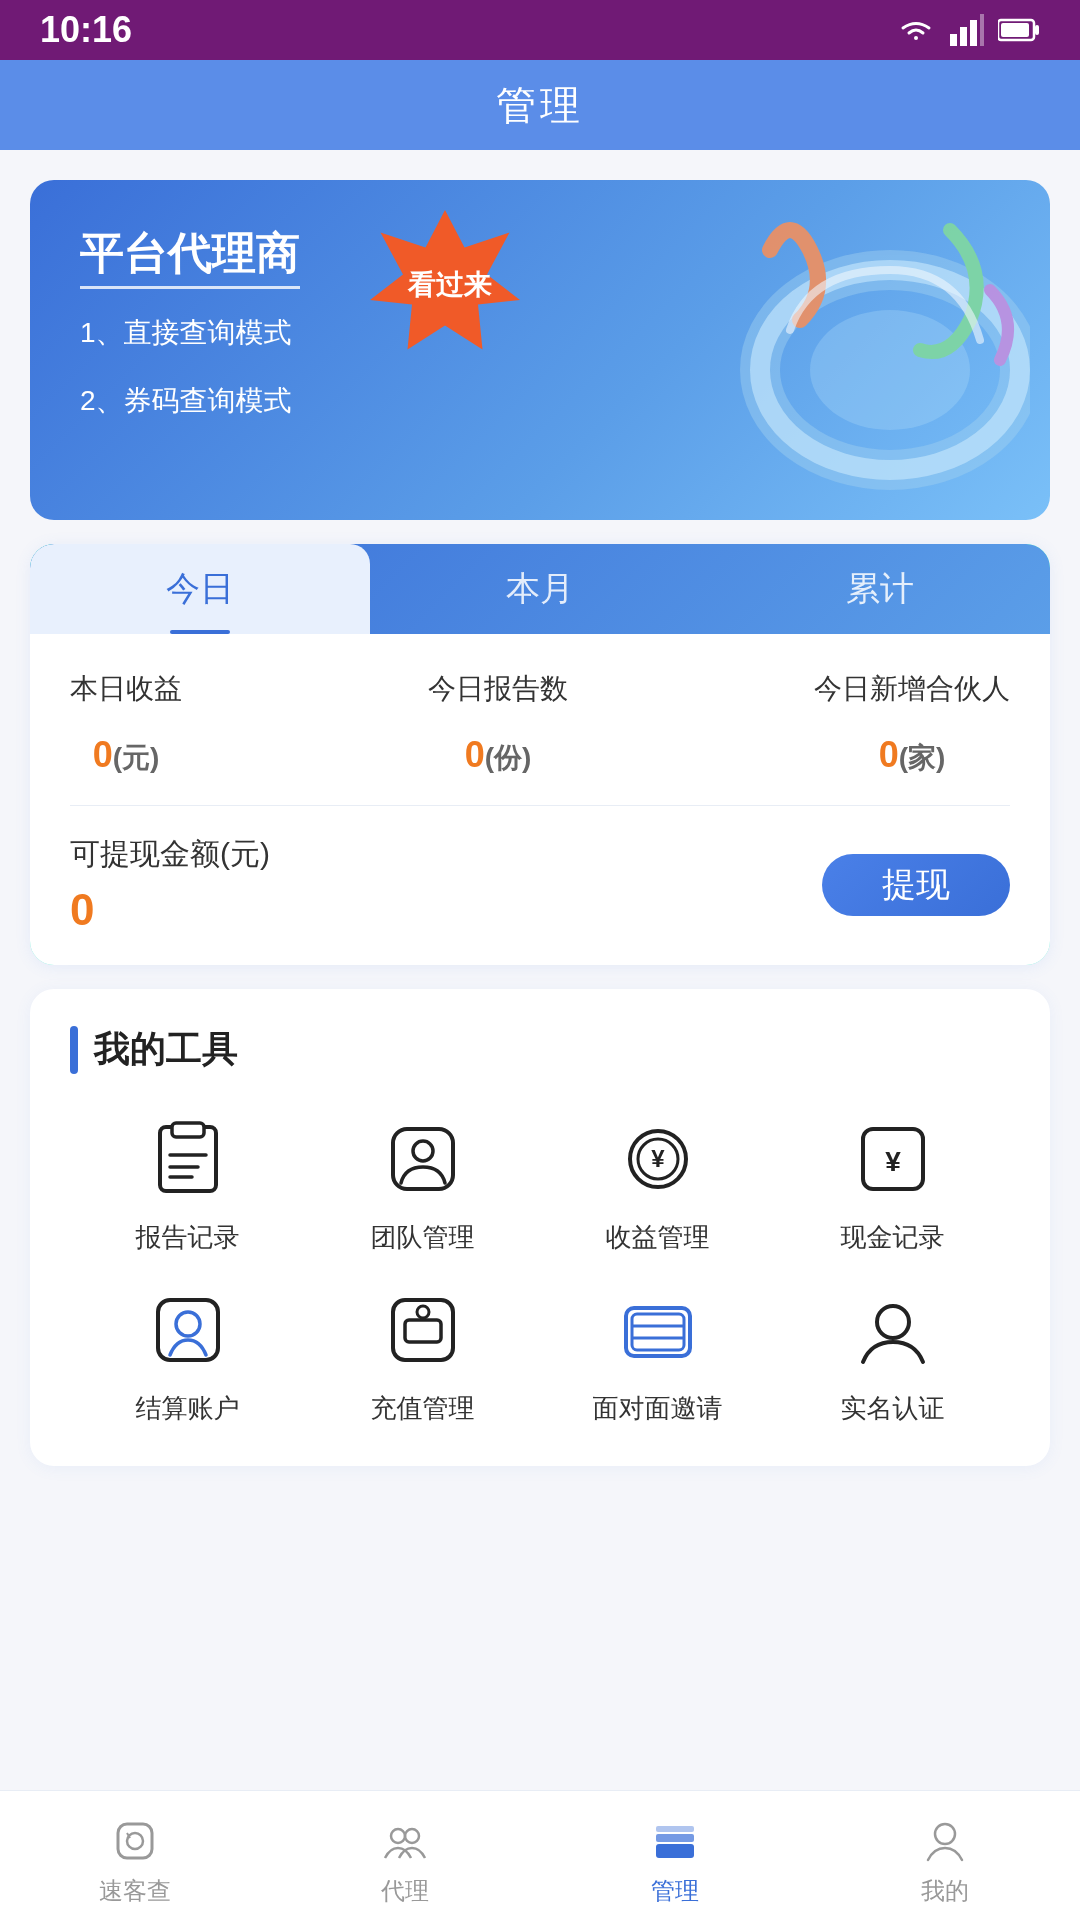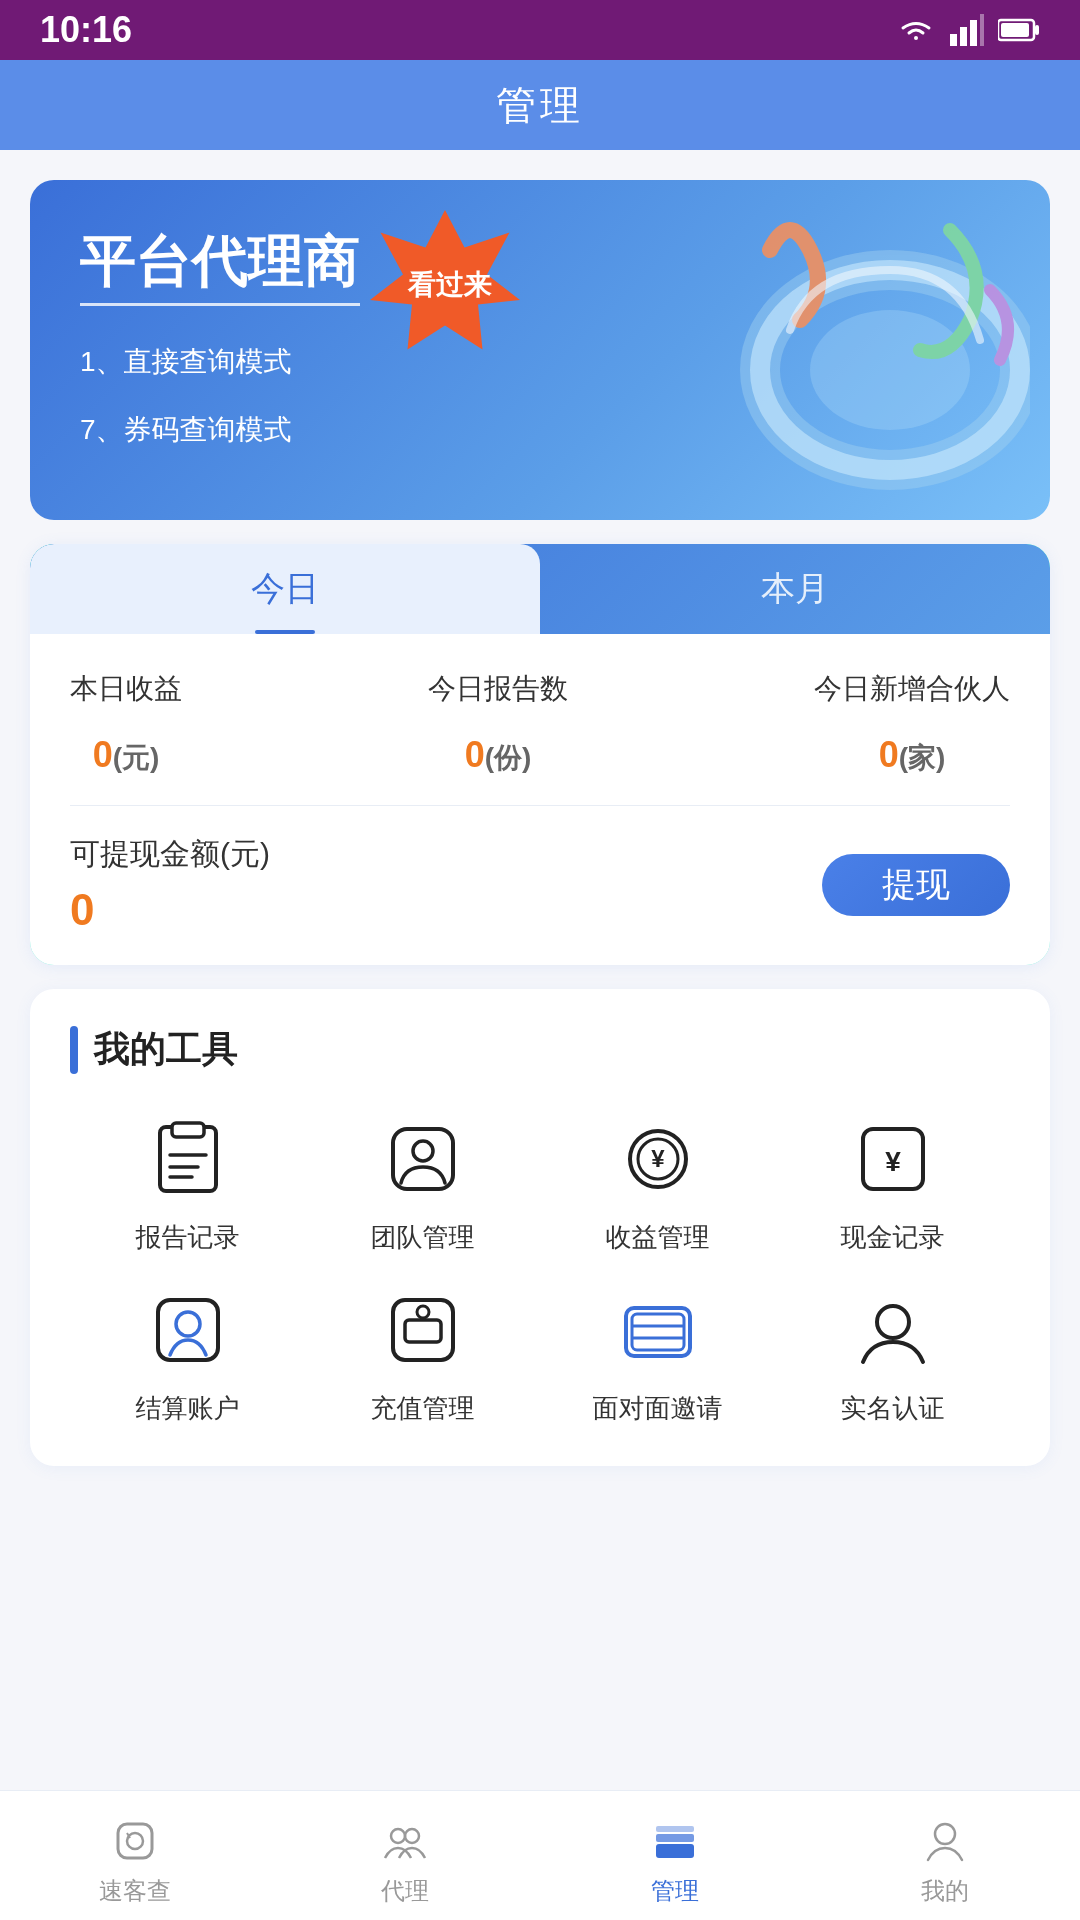--- a/index.html
+++ b/index.html
@@ -58,23 +58,23 @@
       position: relative;
     }
     .banner-content {
       padding: 44px 50px;
       position: relative;
       z-index: 2;
       height: 100%;
     }
     .banner-title {
       color: white;
-      font-size: 56px;
+      font-size: 44px;
       font-weight: bold;
-      margin-bottom: 20px;
+      margin-bottom: 8px;
       position: relative;
       display: inline-block;
     }
     .banner-title::after {
       content: '';
       position: absolute;
       bottom: -6px;
       left: 0;
       width: 100%;
       height: 3px;
@@ -341,21 +341,21 @@
 </div>
 
 <div class="header">
   <span class="header-title">管理</span>
 </div>
 
 <div class="banner-wrap">
   <div class="banner-content">
     <div class="banner-title">平台代理商</div>
     <div class="banner-desc">1、直接查询模式</div>
-    <div class="banner-desc">7、券码查询模式</div>
+    <div class="banner-desc">2、券码查询模式</div>
   </div>
 
   <div class="star-badge">
     <div class="star-shape"></div>
     <div class="star-label">看过来</div>
   </div>
 
   <div class="banner-deco">
     <svg viewBox="0 0 340 320" xmlns="http://www.w3.org/2000/svg">
 
@@ -387,20 +387,23 @@
 
 <div class="stats-section">
 
   <div class="tabs-row">
     <div class="tab-item active">
       <span>今日</span>
     </div>
     <div class="tab-item">
       <span>本月</span>
     </div>
+    <div class="tab-item">
+      <span>累计</span>
+    </div>
   </div>
 
   <div class="stats-content">
     <div class="stats-row">
       <div class="stat-item">
         <span class="stat-label">本日收益</span>
         <span class="stat-value orange">
           <span>0</span><span class="stat-unit">(元)</span>
         </span>
       </div>

